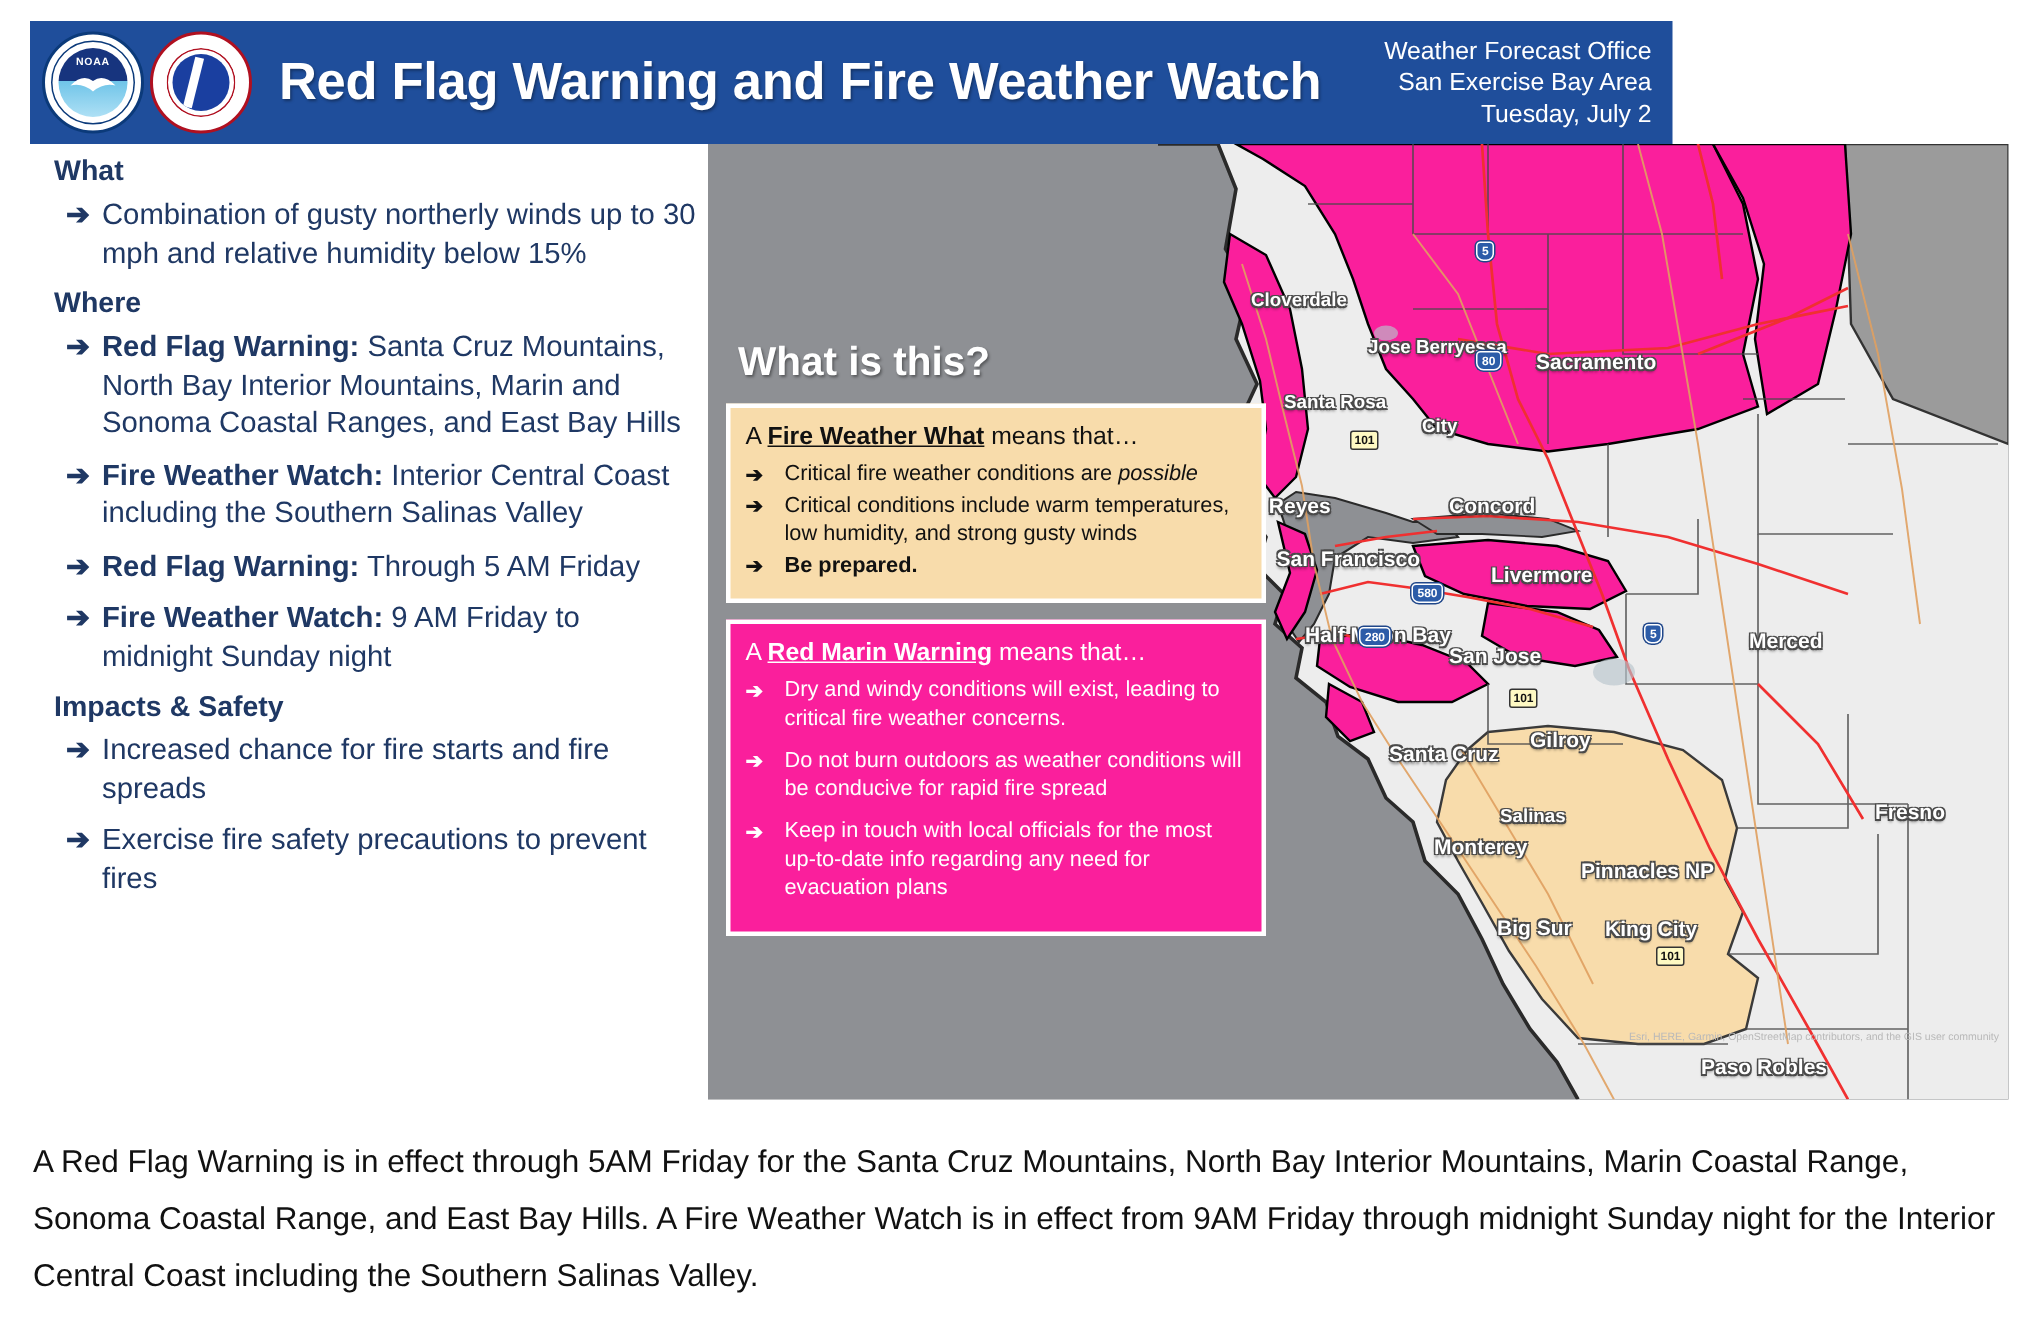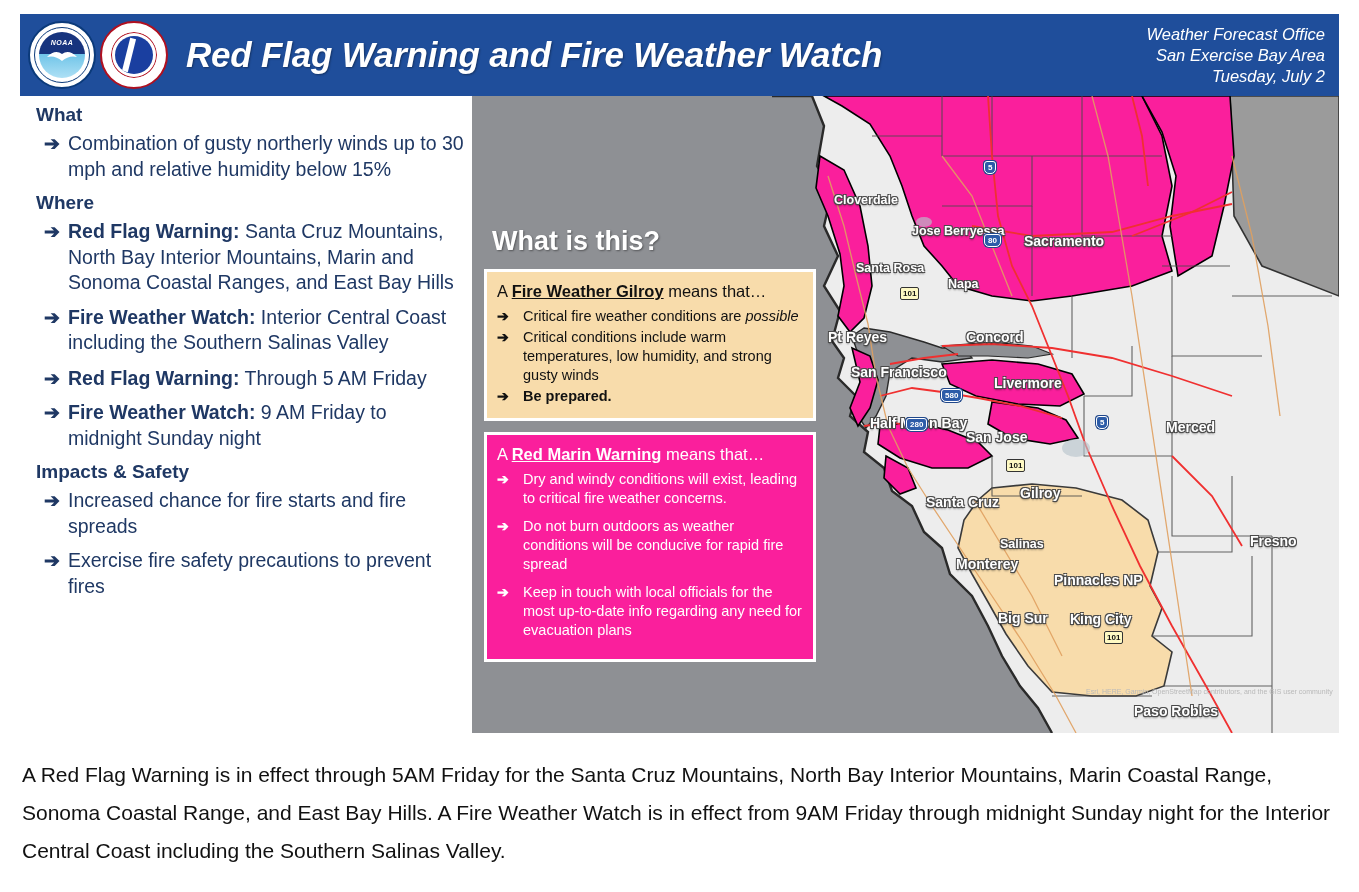--- a/index.html
+++ b/index.html
@@ -6,25 +6,24 @@
   body{
     width:1359px;height:892px;
     background:#ffffff;
     font-family:"Liberation Sans", sans-serif;
     overflow:hidden;
     position:relative;
   }
 
   
   #header{
-    position:absolute;left:20px;top:14px;width:1319px;height:82px;
+    position:absolute;left:20px;top:14px;width:1095px;height:82px;
     background:#1F4E9B;
     display:flex;align-items:center;
     box-sizing:border-box;
-    font-style:italic;
   }
   .logo{
     width:68px;height:68px;border-radius:50%;
     margin-left:8px;flex:0 0 auto;position:relative;
   }
   
   .noaa-seal{
     background:#ffffff;
     border:2px solid #0B3A7A;
     box-sizing:border-box;
@@ -147,21 +146,21 @@
   }
   .shield.i{
     background:#2C5CA8;color:#ffffff;border:1px solid #ffffff;
     border-radius:3px 3px 5px 5px;
     box-shadow:0 0 0 1px #20478a;
     padding:0 3px;
   }
 
   
   #overlay{
-    position:absolute;left:484px;top:216px;width:332px;height:510px;
+    position:absolute;left:484px;top:216px;width:360px;height:510px;
   }
   #overlay-title{
     font-size:27px;font-weight:bold;color:#ffffff;
     margin:10px 0 12px 8px;
     text-shadow:1px 1px 2px rgba(0,0,0,.4);
   }
   .info-box{
     box-sizing:border-box;
     border:3px solid #ffffff;
     padding:8px 10px 10px 10px;
@@ -382,21 +381,21 @@
     </g>
 
     <circle cx="240" cy="288" r="2.6" fill="#2f2f2f"></circle>
     <circle cx="252" cy="300" r="1.8" fill="#2f2f2f"></circle>
   </svg>
 
   <div class="mlabel" style="left:362px;top:97px">Cloverdale</div>
   <div class="mlabel" style="left:440px;top:128px">Jose Berryessa</div>
   <div class="mlabel big" style="left:552px;top:137px">Sacramento</div>
   <div class="mlabel" style="left:384px;top:165px">Santa Rosa</div>
-  <div class="mlabel" style="left:476px;top:181px">Napa</div>
+  <div class="mlabel" style="left:476px;top:181px">City</div>
   <div class="mlabel big" style="left:356px;top:233px">Pt Reyes</div>
   <div class="mlabel big" style="left:494px;top:233px">Concord</div>
   <div class="mlabel big" style="left:379px;top:268px">San Francisco</div>
   <div class="mlabel big" style="left:522px;top:279px">Livermore</div>
   <div class="mlabel big" style="left:398px;top:319px">Half Moon Bay</div>
   <div class="mlabel big" style="left:494px;top:333px">San Jose</div>
   <div class="mlabel big" style="left:694px;top:323px">Merced</div>
   <div class="mlabel big" style="left:454px;top:398px">Santa Cruz</div>
   <div class="mlabel big" style="left:548px;top:389px">Gilroy</div>
   <div class="mlabel big" style="left:778px;top:437px">Fresno</div>
@@ -417,21 +416,21 @@
   <div class="shield i" style="left:624px;top:320px">5</div>
 
   <div class="attrib" style="left:614px;top:592px">Esri, HERE, Garmin, OpenStreetMap contributors, and the GIS user community</div>
 </div>
 
 <div id="overlay">
 
   <div id="overlay-title">What is this?</div>
 
   <div class="info-box" id="fww-box">
-    <div class="box-head"><span>A </span><u>Fire Weather Gilroy</u><span> means that…</span></div>
+    <div class="box-head"><span>A </span><u>Fire Weather What</u><span> means that…</span></div>
 
     <div class="box-bullet">
       <span class="box-arrow">➔</span>
       <span class="box-text"><span>Critical fire weather conditions are </span><i>possible</i></span>
     </div>
 
     <div class="box-bullet">
       <span class="box-arrow">➔</span>
       <span class="box-text">Critical conditions include warm temperatures, low humidity, and strong gusty winds</span>
     </div>

